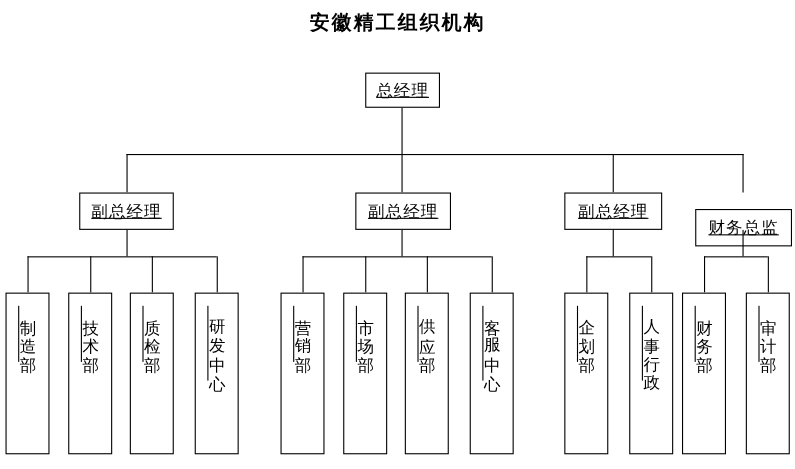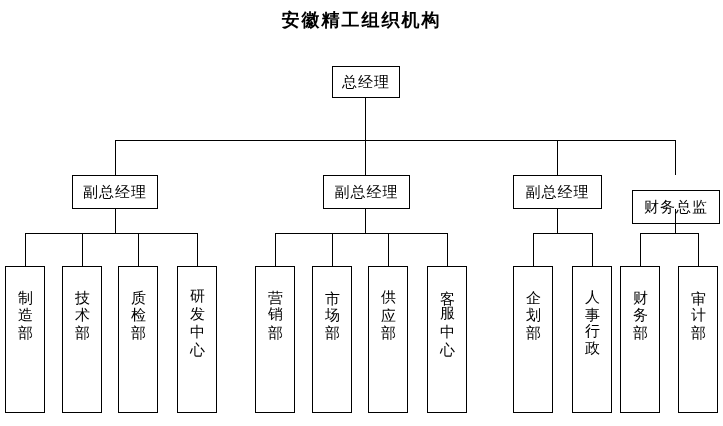--- a/index.html
+++ b/index.html
@@ -17,20 +17,21 @@
     letter-spacing:2px;
   }
   .node {
     position:absolute;
     border:1px solid #000000;
     background:#ffffff;
     box-sizing:border-box;
     display:flex; align-items:center; justify-content:center;
     font-size:15px;
     white-space:nowrap;
+    text-decoration:underline;
   }
   .hnode { letter-spacing:1px; }
   .vnode {
     align-items:flex-start;
     top:266px; width:40px; height:147px;
   }
   .vnode .vtext {
     writing-mode:vertical-lr;
     text-orientation:upright;
     letter-spacing:17px;

